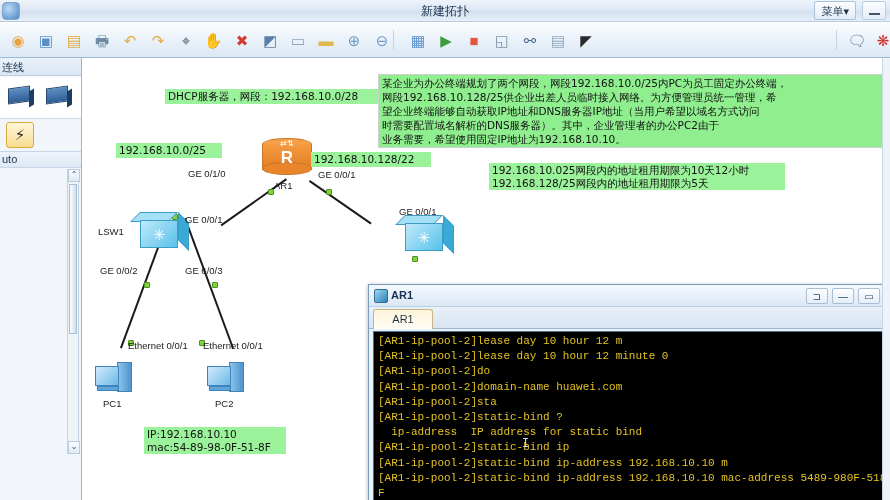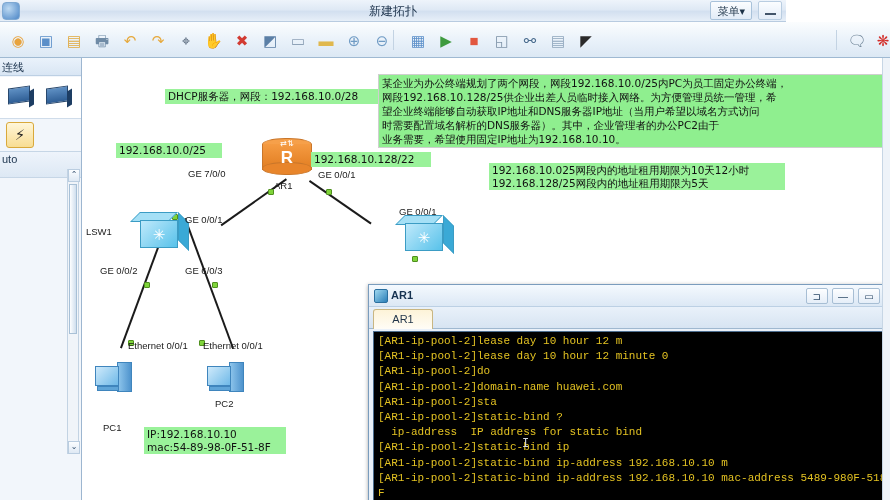--- a/index.html
+++ b/index.html
@@ -7,21 +7,21 @@
     margin: 0; padding: 0;
     width: 890px; height: 500px;
     overflow: hidden;
     font-family: "Liberation Sans", "DejaVu Sans", sans-serif;
     background: #ffffff;
   }
   #app { position: relative; width: 890px; height: 500px; overflow: hidden; }
 
   
   .titlebar {
-    position: absolute; left: 0; top: 0; width: 786px; height: 22px;
+    position: absolute; left: 0; top: 0; width: 890px; height: 22px;
     background: linear-gradient(to bottom, #eef4fb 0%, #dfe9f5 45%, #d3e0f0 55%, #e7eff8 100%);
     border-bottom: 1px solid #b8cbe0;
   }
   .titlebar .tb-title {
     position: absolute; left: 0; right: 0; top: 3px;
     text-align: center; font-size: 12px; color: #20364f;
   }
   .tb-logo {
     position: absolute; left: 2px; top: 2px; width: 18px; height: 18px;
     border-radius: 4px;
@@ -97,21 +97,21 @@
     position: absolute; left: 6px; top: 64px; width: 28px; height: 26px;
     background: linear-gradient(to bottom,#fff6d9,#f8dd93);
     border: 1px solid #d9a93b; border-radius: 3px;
   }
   .sb-sel .bolt {
     position: absolute; left: 0; top: 0; width: 26px; height: 24px;
     display: flex; align-items: center; justify-content: center;
     font-size: 15px; color: #222; font-weight: bold;
   }
   .sb-auto {
-    position: absolute; left: 0; top: 93px; width: 82px; height: 27px;
+    position: absolute; left: 0; top: 93px; width: 82px; height: 17px;
     background: linear-gradient(to bottom,#eef4fb,#dde8f4);
     border-top: 1px solid #c6d6e6; border-bottom: 1px solid #c6d6e6;
     font-size: 11px; color: #1b334d; padding-left: 2px; padding-top: 1px;
   }
   .sb-list {
     position: absolute; left: 0; top: 111px; width: 82px; height: 285px;
     background: #fff;
   }
   .sb-item { position: absolute; width: 82px; height: 66px; text-align: center; }
   .lk-box {
@@ -444,42 +444,42 @@
           <div class="arrows">⇄⇅</div>
           <div class="rr">R</div>
         </div>
         <div class="tlabel" style="left: 192px; top: 122px;">AR1</div>
         <div class="switchdev" style="left: 58px; top: 154px;">
           <div class="topf"></div>
           <div class="sidef"></div>
           <div class="face"></div>
           <div class="star">✳</div>
         </div>
-        <div class="tlabel" style="left: 4px; top: 168px;">LSW1</div>
+        <div class="tlabel" style="left: 16px; top: 168px;">LSW1</div>
         <div class="pc" style="left: 13px; top: 304px;">
           <div class="tower"></div>
           <div class="mon"></div>
           <div class="base"></div>
         </div>
-        <div class="tlabel" style="left: 21px; top: 340px; margin-top: 24px;">PC1</div>
+        <div class="tlabel" style="left: 21px; top: 340px;">PC1</div>
         <div class="pc" style="left: 125px; top: 304px;">
           <div class="tower"></div>
           <div class="mon"></div>
           <div class="base"></div>
         </div>
         <div class="tlabel" style="left: 133px; top: 340px;">PC2</div>
         <div class="switchdev" style="left: 323px; top: 157px;">
           <div class="topf"></div>
           <div class="sidef"></div>
           <div class="face"></div>
           <div class="star">✳</div>
         </div>
       </div>
     <div id="portlabels">
-        <div class="tlabel" style="left: 106px; top: 110px;">GE 7/0/0</div>
+        <div class="tlabel" style="left: 106px; top: 110px;">GE 0/1/0</div>
         <div class="tlabel" style="left: 236px; top: 111px;">GE 0/0/1</div>
         <div class="tlabel" style="left: 103px; top: 156px;">GE 0/0/1</div>
         <div class="tlabel" style="left: 317px; top: 148px;">GE 0/0/1</div>
         <div class="tlabel" style="left: 18px; top: 207px;">GE 0/0/2</div>
         <div class="tlabel" style="left: 103px; top: 207px;">GE 6/0/3</div>
         <div class="tlabel" style="left: 46px; top: 282px;">Ethernet 0/0/1</div>
         <div class="tlabel" style="left: 121px; top: 282px;">Ethernet 0/0/1</div>
       </div>
     <div id="notes">
         <div class="note" style="left: 83px; top: 31px; width: 218px;">DHCP服务器，网段：192.168.10.0/28</div>

